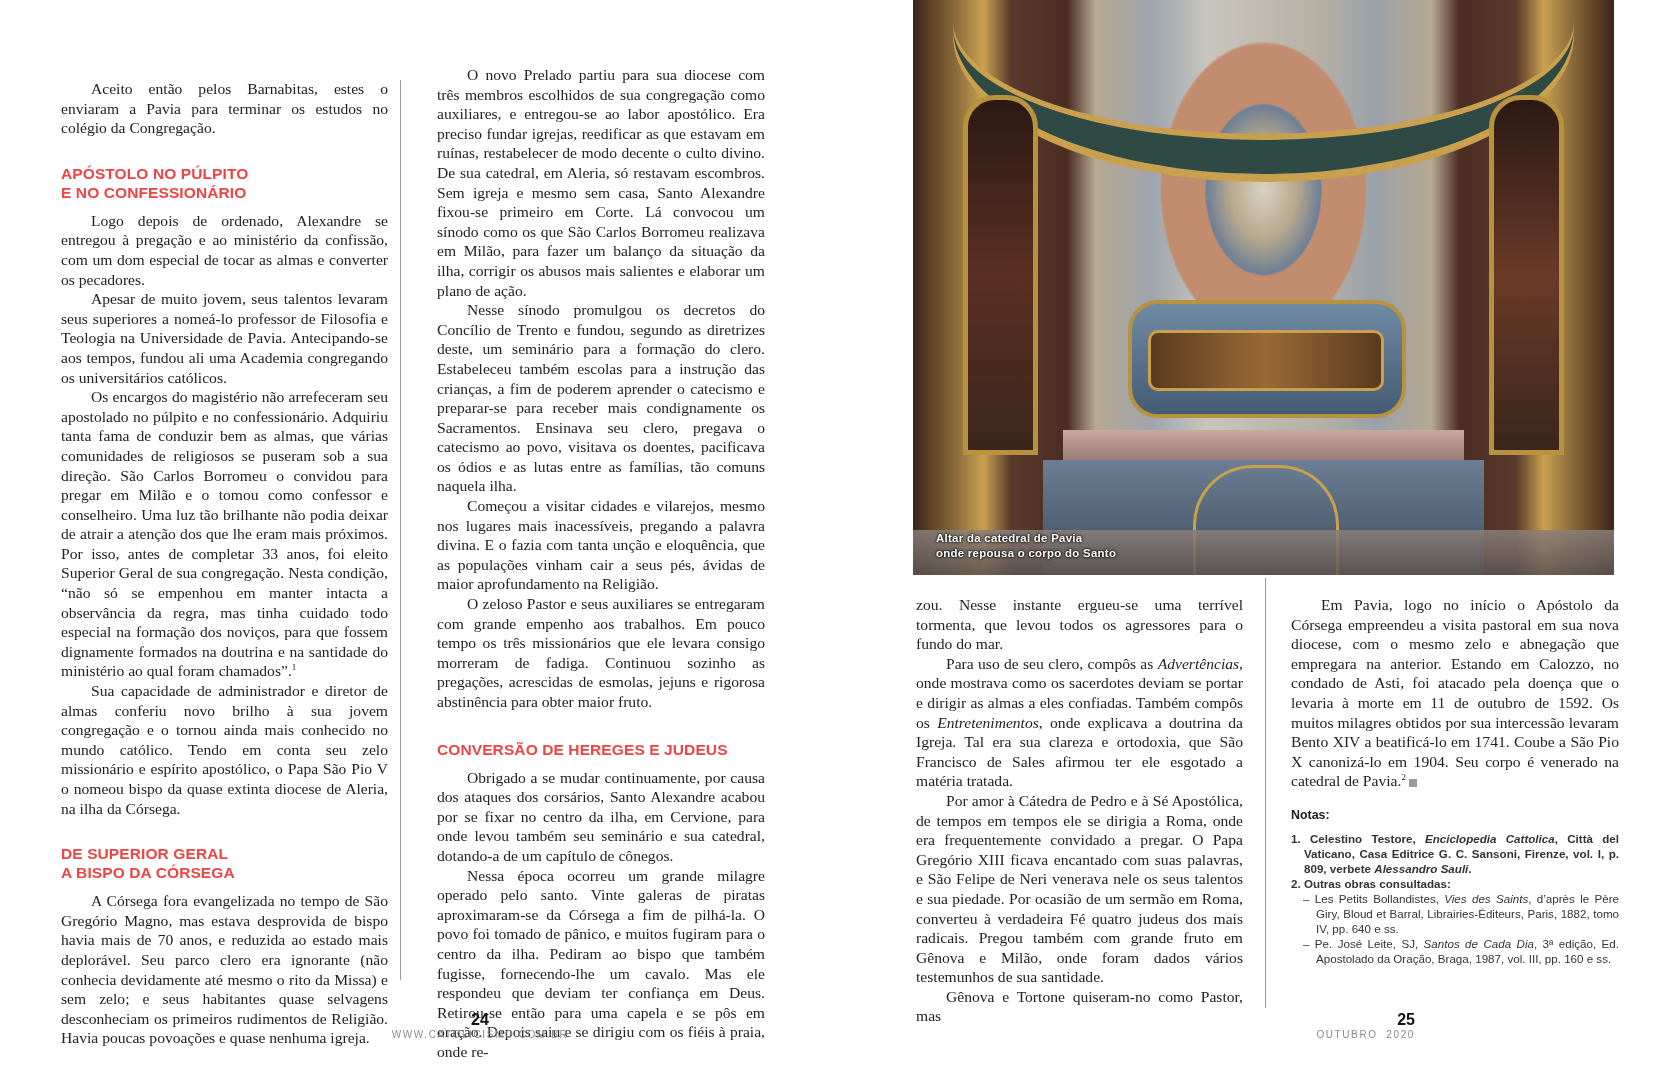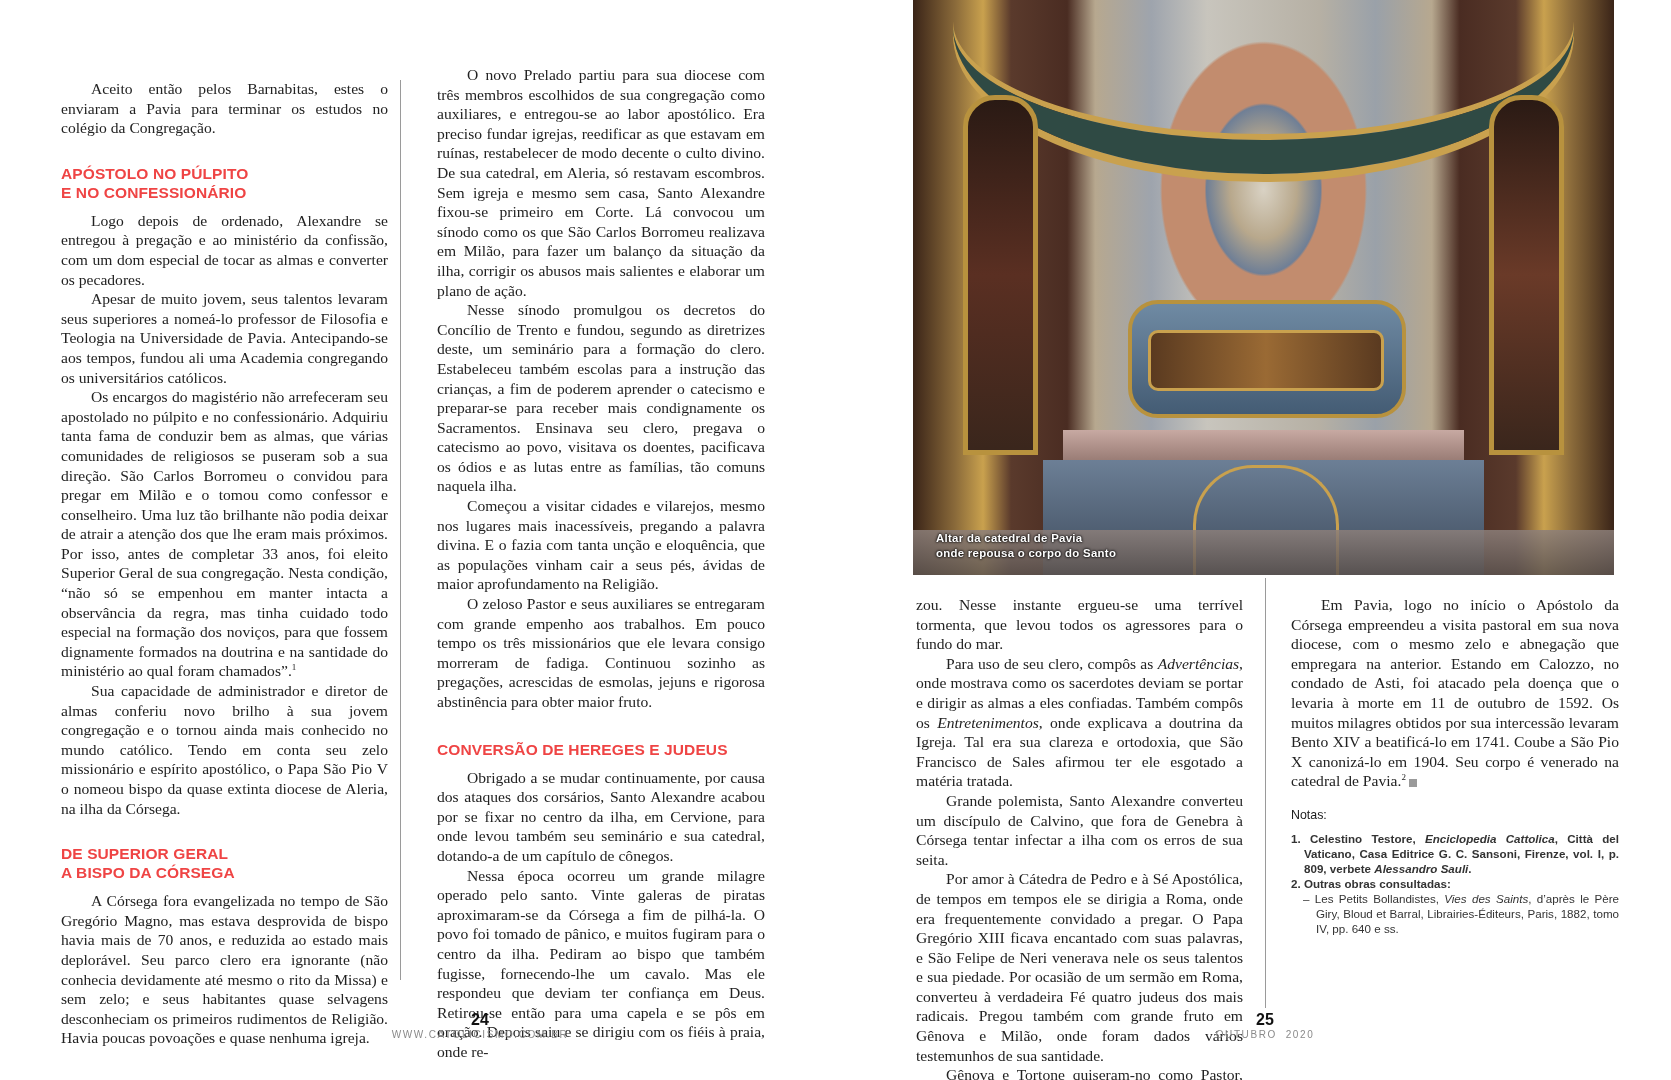--- a/index.html
+++ b/index.html
@@ -26,21 +26,21 @@
   #photo .painting-l { position:absolute; left:50px; top:95px; width:65px; height:350px; border-radius:32px 32px 0 0; background:linear-gradient(180deg,#2a1a14,#5a2f22 50%,#3a261c); border:5px solid #b8923e; }
   #photo .painting-r { position:absolute; right:50px; top:95px; width:65px; height:350px; border-radius:32px 32px 0 0; background:linear-gradient(180deg,#2a1a14,#6a3a28 50%,#3a261c); border:5px solid #b8923e; }
   #photo .reliquary { position:absolute; left:215px; top:300px; width:270px; height:110px; border-radius:30px; background:linear-gradient(180deg,#6f8aa3,#445c74); border:4px solid #b8923e; }
   #photo .reliquary-inner { position:absolute; left:235px; top:330px; width:230px; height:55px; border-radius:10px; background:linear-gradient(90deg,#5a3a20,#9a6a34,#5a3a20); border:3px solid #c9a14e; }
   #photo .altar { position:absolute; left:150px; right:150px; top:430px; height:30px; background:linear-gradient(180deg,#c7a9a2,#9a7d76); }
   #photo .altar-base { position:absolute; left:130px; right:130px; top:460px; height:115px; background:linear-gradient(180deg,#6c7f96,#3e4b5c); }
   #photo .gate { position:absolute; left:280px; width:140px; top:465px; height:110px; border-radius:60px 60px 0 0; border:3px solid #c9a14e; border-bottom:none; }
   #photo .balustrade { position:absolute; left:0; right:0; bottom:0; height:45px; background:linear-gradient(180deg,#8c7f7a,#5c534f); opacity:0.85; }
   #caption { position:absolute; left:936px; top:531px; font-family:"Liberation Sans", sans-serif; font-weight:bold; font-size:11.4px; line-height:15px; color:#ffffff; text-shadow:0 0 2px #000, 0 0 3px #000; letter-spacing:0.3px; }
   #notes { margin-top:17px; font-family:"Liberation Sans", sans-serif; font-size:11.6px; line-height:15px; color:#333; text-align:left; }
-  #notes .title { font-weight:normal; font-size:12.4px; color:#1a1a1a; margin-bottom:8px; }
+  #notes .title { font-weight:bold; font-size:12.4px; color:#1a1a1a; margin-bottom:8px; }
   #notes .note { padding-left:13px; text-indent:-13px; text-align:justify;font-weight:bold; }
   #notes .sub { padding-left:25px; text-indent:-13px; text-align:justify; }
   .endmark { display:inline-block; width:8px; height:8px; background:#9a9a9a; vertical-align:middle; margin-left:3px; }
   sup { font-size:9px; line-height:0; }
 </style>
 </head>
 <body>
 
 <div class="col" id="c1">
   <p>Aceito então pelos Barnabitas, estes o enviaram a Pavia para terminar os estudos no colégio da Congregação.</p>
@@ -88,33 +88,33 @@
   <div class="balustrade"></div>
 </div>
 <div id="caption">
   <div>Altar da catedral de Pavia</div>
   <div>onde repousa o corpo do Santo</div>
 </div>
 
 <div class="col" id="c3">
   <p class="noindent">zou. Nesse instante ergueu-se uma terrível tormenta, que levou todos os agressores para o fundo do mar.</p>
   <p><span>Para uso de seu clero, compôs as </span><i>Advertências</i><span>, onde mostrava como os sacerdotes deviam se portar e dirigir as almas a eles confiadas. Também compôs os </span><i>Entretenimentos</i><span>, onde explicava a doutrina da Igreja. Tal era sua clareza e ortodoxia, que São Francisco de Sales afirmou ter ele esgotado a matéria tratada.</span></p>
-  <p>Grande polemista, Santo Alexandre converteu um discípulo de Calvino, que fora de Genebra à Córsega tentar infectar a ilha com os erros de sua seita.</p>
   <p>Por amor à Cátedra de Pedro e à Sé Apostólica, de tempos em tempos ele se dirigia a Roma, onde era frequentemente convidado a pregar. O Papa Gregório XIII ficava encantado com suas palavras, e São Felipe de Neri venerava nele os seus talentos e sua piedade. Por ocasião de um sermão em Roma, converteu à verdadeira Fé quatro judeus dos mais radicais. Pregou também com grande fruto em Gênova e Milão, onde foram dados vários testemunhos de sua santidade.</p>
   <p>Gênova e Tortone quiseram-no como Pastor, mas</p>
 </div>
 
 <div class="rule" style="left:1265px; top:578px; height:430px;"></div>
 
 <div class="col" id="c4">
   <p><span>Em Pavia, logo no início o Apóstolo da Córsega empreendeu a visita pastoral em sua nova diocese, com o mesmo zelo e abnegação que empregara na anterior. Estando em Calozzo, no condado de Asti, foi atacado pela doença que o levaria à morte em 11 de outubro de 1592. Os muitos milagres obtidos por sua intercessão levaram Bento XIV a beatificá-lo em 1741. Coube a São Pio X canonizá-lo em 1904. Seu corpo é venerado na catedral de Pavia.</span><sup>2</sup><span class="endmark"></span></p>
   <div id="notes">
     <div class="title">Notas:</div>
     <div class="note"><span>1. Celestino Testore, </span><i>Enciclopedia Cattolica</i><span>, Città del Vaticano, Casa Editrice G. C. Sansoni, Firenze, vol. I, p. 809, verbete </span><i>Alessandro Sauli</i><span>.</span></div>
     <div class="note">2. Outras obras consultadas:</div>
     <div class="sub"><span>– Les Petits Bollandistes, </span><i>Vies des Saints</i><span>, d’après le Père Giry, Bloud et Barral, Librairies-Éditeurs, Paris, 1882, tomo IV, pp. 640 e ss.</span></div>
+    <div class="sub"><span>– Pe. José Leite, SJ, </span><i>Santos de Cada Dia</i><span>, 3ª edição, Ed. Apostolado da Oração, Braga, 1987, vol. III, pp. 160 e ss.</span></div>
   </div>
 </div>
 
-<div class="folio" style="left:1115px; top:1011px; width:300px;">
+<div class="folio" style="left:1115px; top:1011px; width:300px;text-align:right;">
   <div class="num">25</div>
   <div class="sub" style="white-space:pre;">OUTUBRO  2020</div>
 </div>
 
 </body></html>

